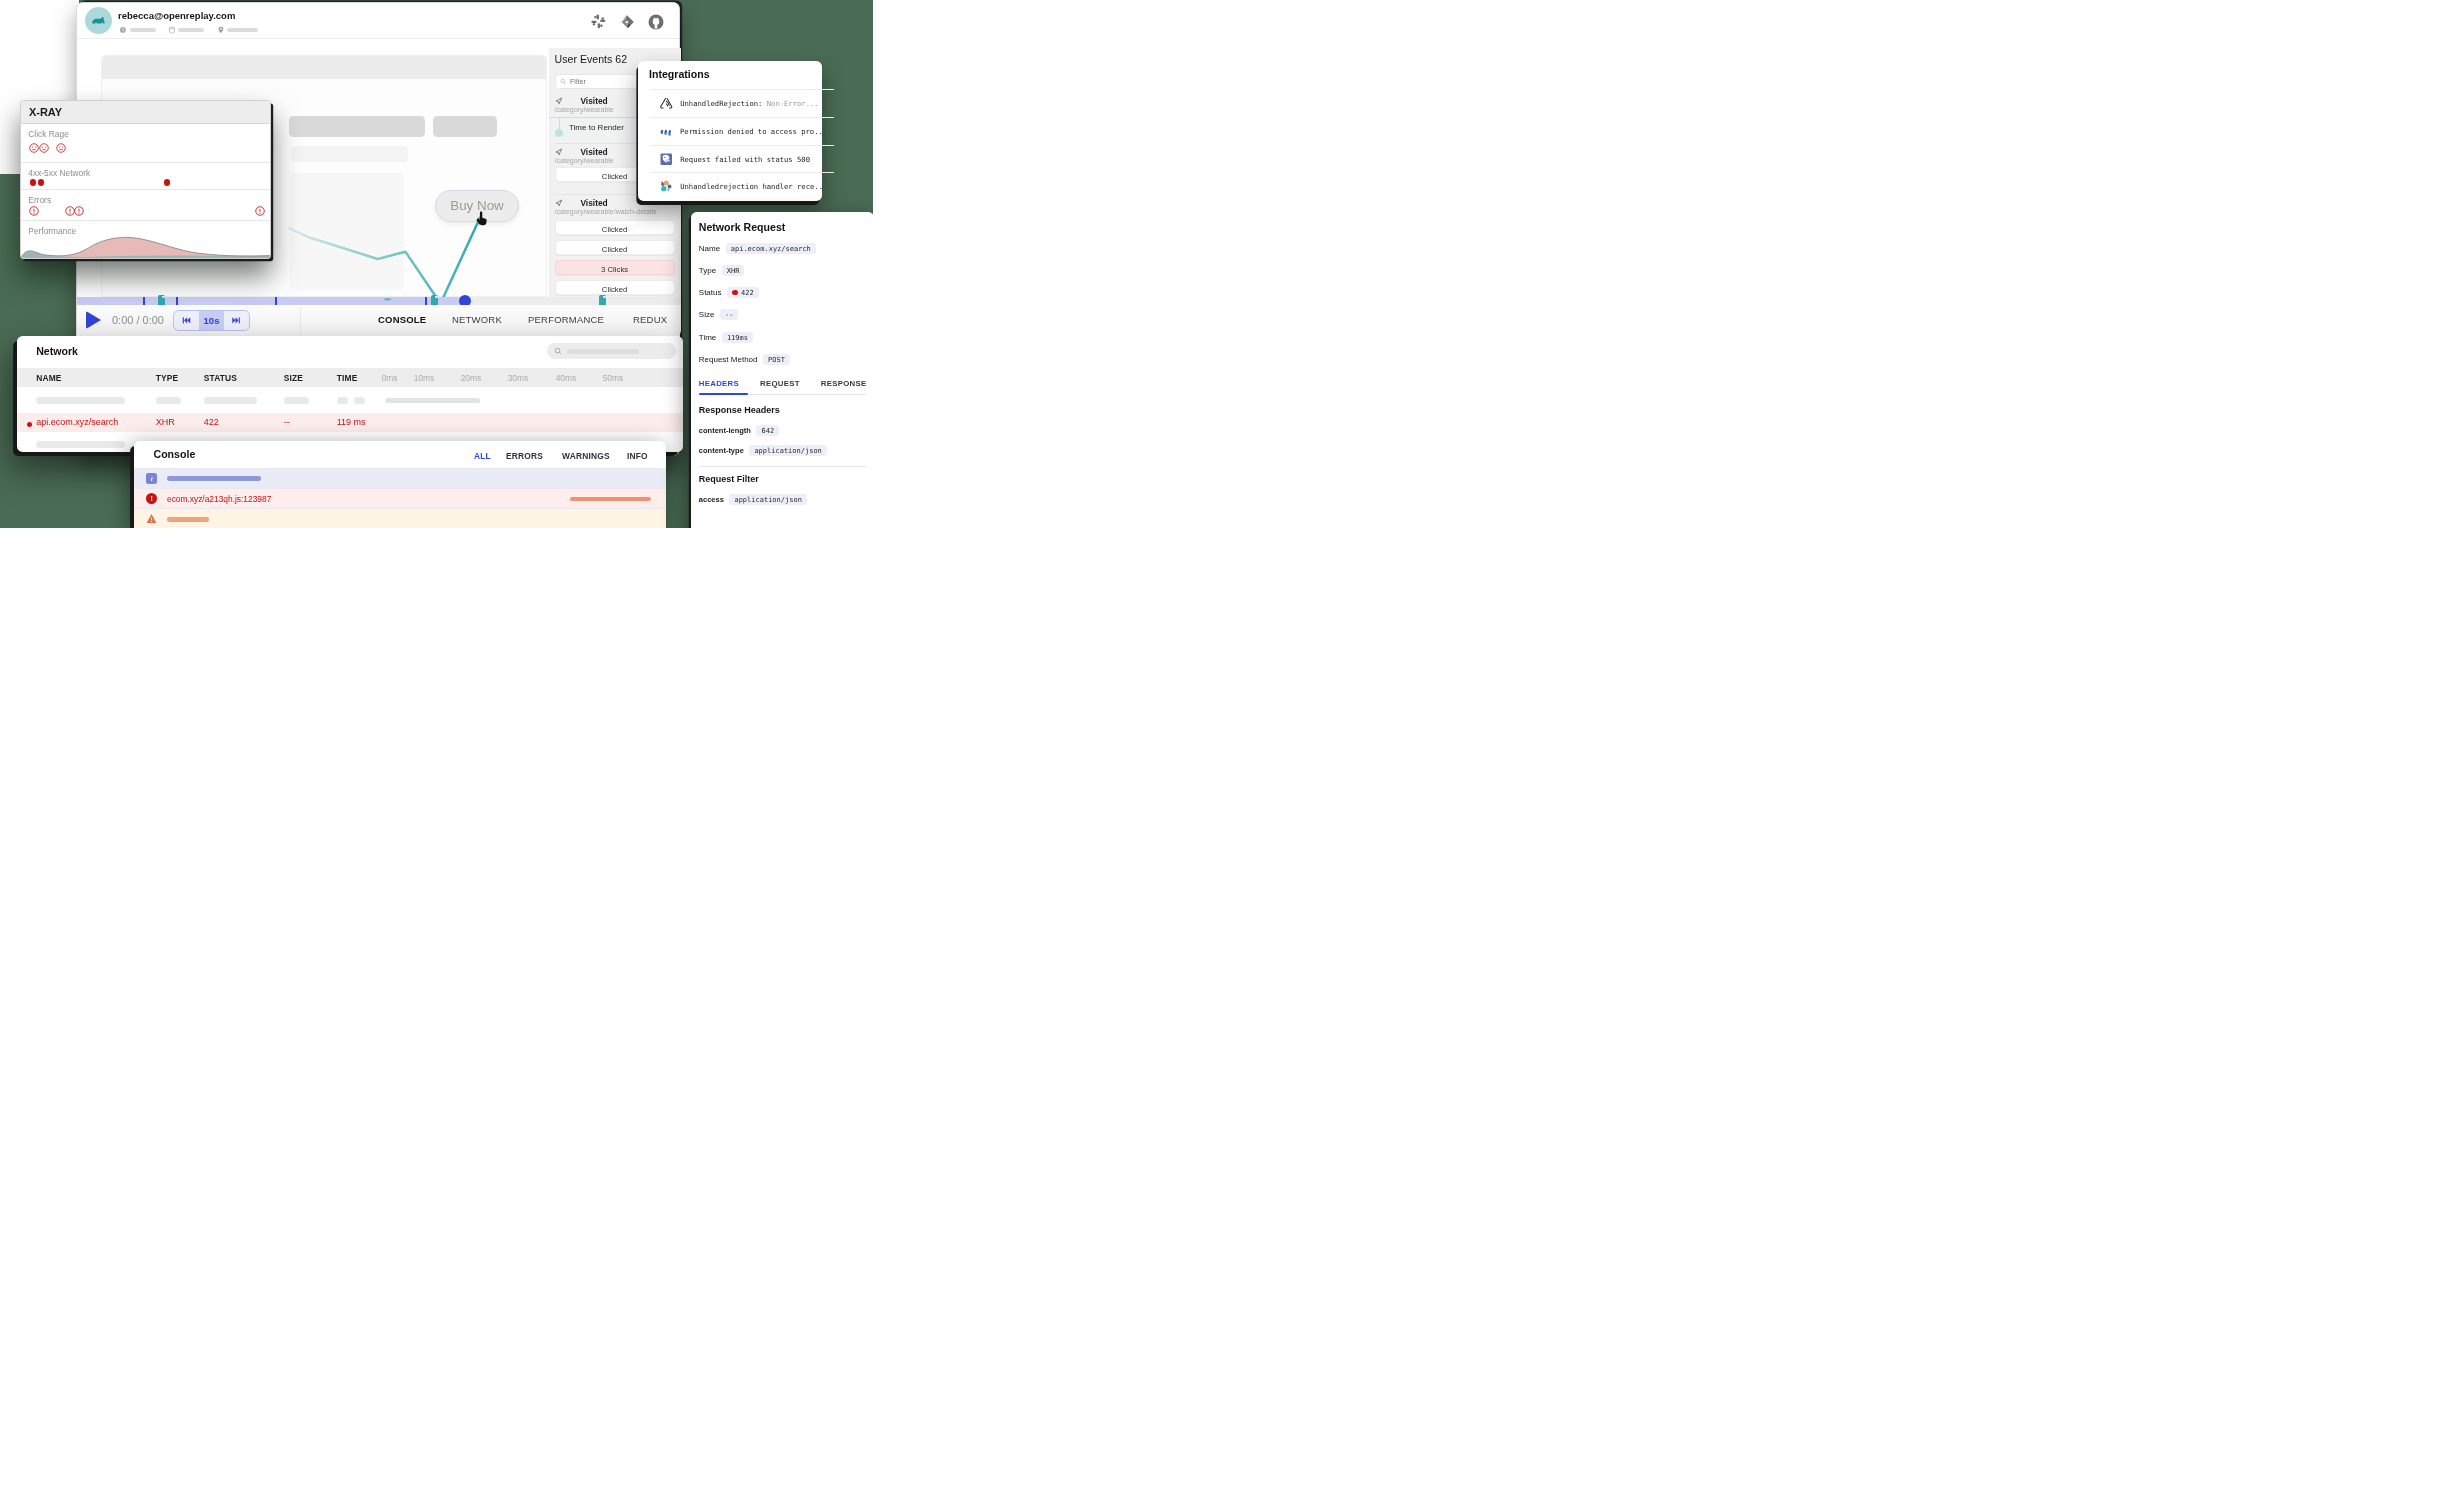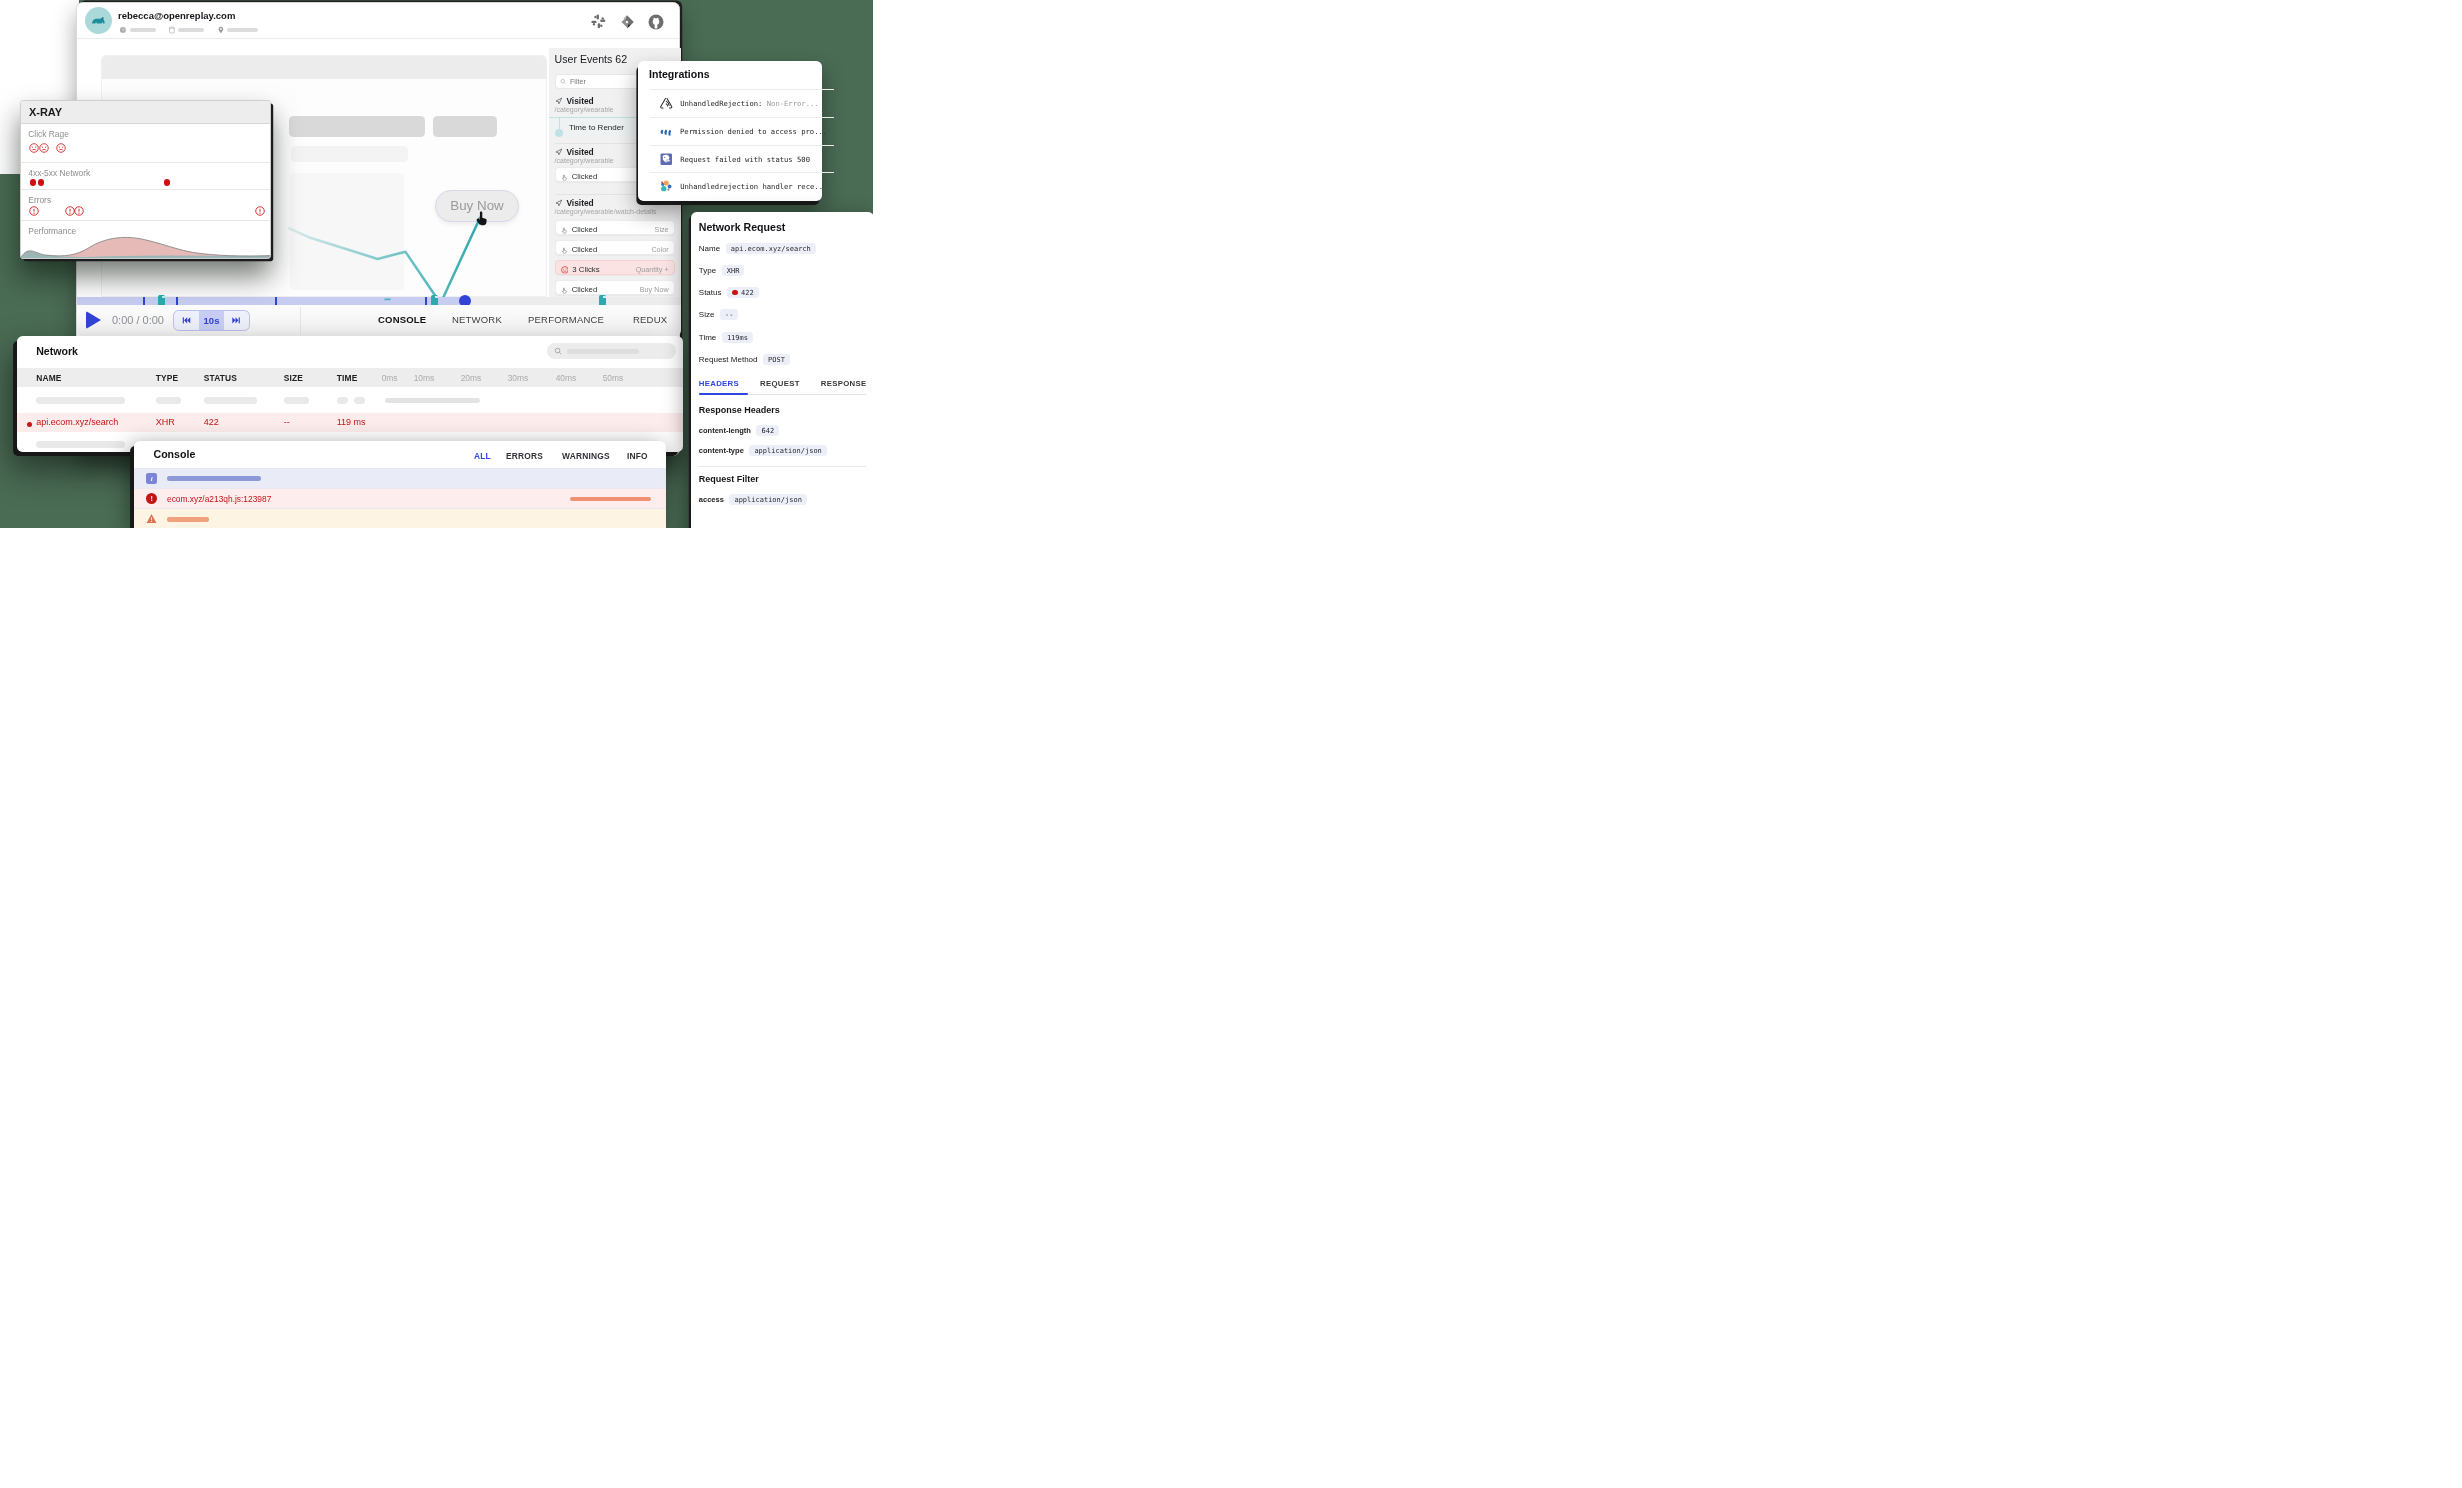--- a/index.html
+++ b/index.html
@@ -32,28 +32,28 @@
              display:flex; align-items:center; justify-content:center; font-size:13.4px; color:#9a9a9a; box-shadow:0 2.2px 5.6px rgba(0,0,0,.07); }
   .chart-overlay { position:absolute; left:0; top:0; width:604px; height:454px; pointer-events:none; }
   .cursor-hand { position:absolute; left:397px; top:207px; width:16.7px; height:16.7px; color:#1b1b1b; }
 
   
   #uevents { position:absolute; left:472px; top:45px; width:132px; height:250px; background:#f1f1f2; overflow:hidden; font-size:7.8px; }
   #uevents .uetitle { position:absolute; left:5.6px; top:5.6px; font-size:10.6px; font-weight:400; color:#16181b; }
   .filterbox { position:absolute; left:5.6px; top:26px; width:120px; height:15px; background:#fff; border:0.6px solid #e7e7e7; border-radius:3.9px;
                display:flex; align-items:center; gap:3.3px; padding:0 4.5px; color:#9aa0a6; }
   .filterbox input { border:0; outline:0; width:100%; font-size:7.2px; background:transparent; color:#555; font-family:"Liberation Sans",sans-serif; }
-  .ue-ev { position:absolute; left:5.6px; display:flex; gap:4px; align-items:center; font-weight:700; color:#1c1e21; font-size:8.4px; }
+  .ue-ev { position:absolute; left:5.6px; display:flex; gap:18px; align-items:center; font-weight:700; color:#1c1e21; font-size:8.4px; }
   .ue-path { position:absolute; left:5.6px; color:#a7a7a7; font-size:7px; }
   .ttr { position:absolute; left:0; top:69px; width:132px; height:20px; background:#eef2f2; border-top:1.7px solid #bfe3e4; }
   .ttr .vline { position:absolute; left:9.5px; top:0; width:1.7px; height:13.4px; background:#bfe3e4; }
   .ttr .dot { position:absolute; left:6.1px; top:11px; width:8.4px; height:8.4px; border-radius:50%; background:#bfe3e4; }
   .ttr .lbl { position:absolute; left:20px; top:5px; font-size:8px; color:#23262a; }
   .ue-card { position:absolute; left:5.6px; width:120px; height:15.6px; background:#fff; border:0.6px solid #ececec; border-radius:3.9px;
-             display:flex; align-items:flex-end; gap:3.9px; padding:0 5px; font-size:7.8px; color:#2a2d31; box-shadow:0 0.6px 1.1px rgba(0,0,0,.04); }
+             display:flex; align-items:center; gap:3.9px; padding:0 5px; font-size:7.8px; color:#2a2d31; box-shadow:0 0.6px 1.1px rgba(0,0,0,.04);flex-direction:column; }
   .ue-card .spacer { flex:1; }
   .ue-card .target { color:#9d9d9d; font-size:7.2px; }
   .ue-card.rage { background:#fbe3e3; border-color:#f6d4d4; }
   .ue-div { position:absolute; left:5.6px; width:120px; height:0.6px; background:#e3e3e3; }
 
   
   .timeline { position:absolute; left:0; top:294px; width:604px; height:9px; background:#ececec; }
   .tl-lav { position:absolute; left:0; top:0; width:388px; height:9px; background:#c7cdf1; }
   .tl-tick { position:absolute; top:0.6px; width:1.7px; height:7.8px; background:#3243d6; }
   .tl-page { position:absolute; top:-1.7px; width:7.2px; height:12.3px; background:#2fa9ad; border-radius:1.7px; }

